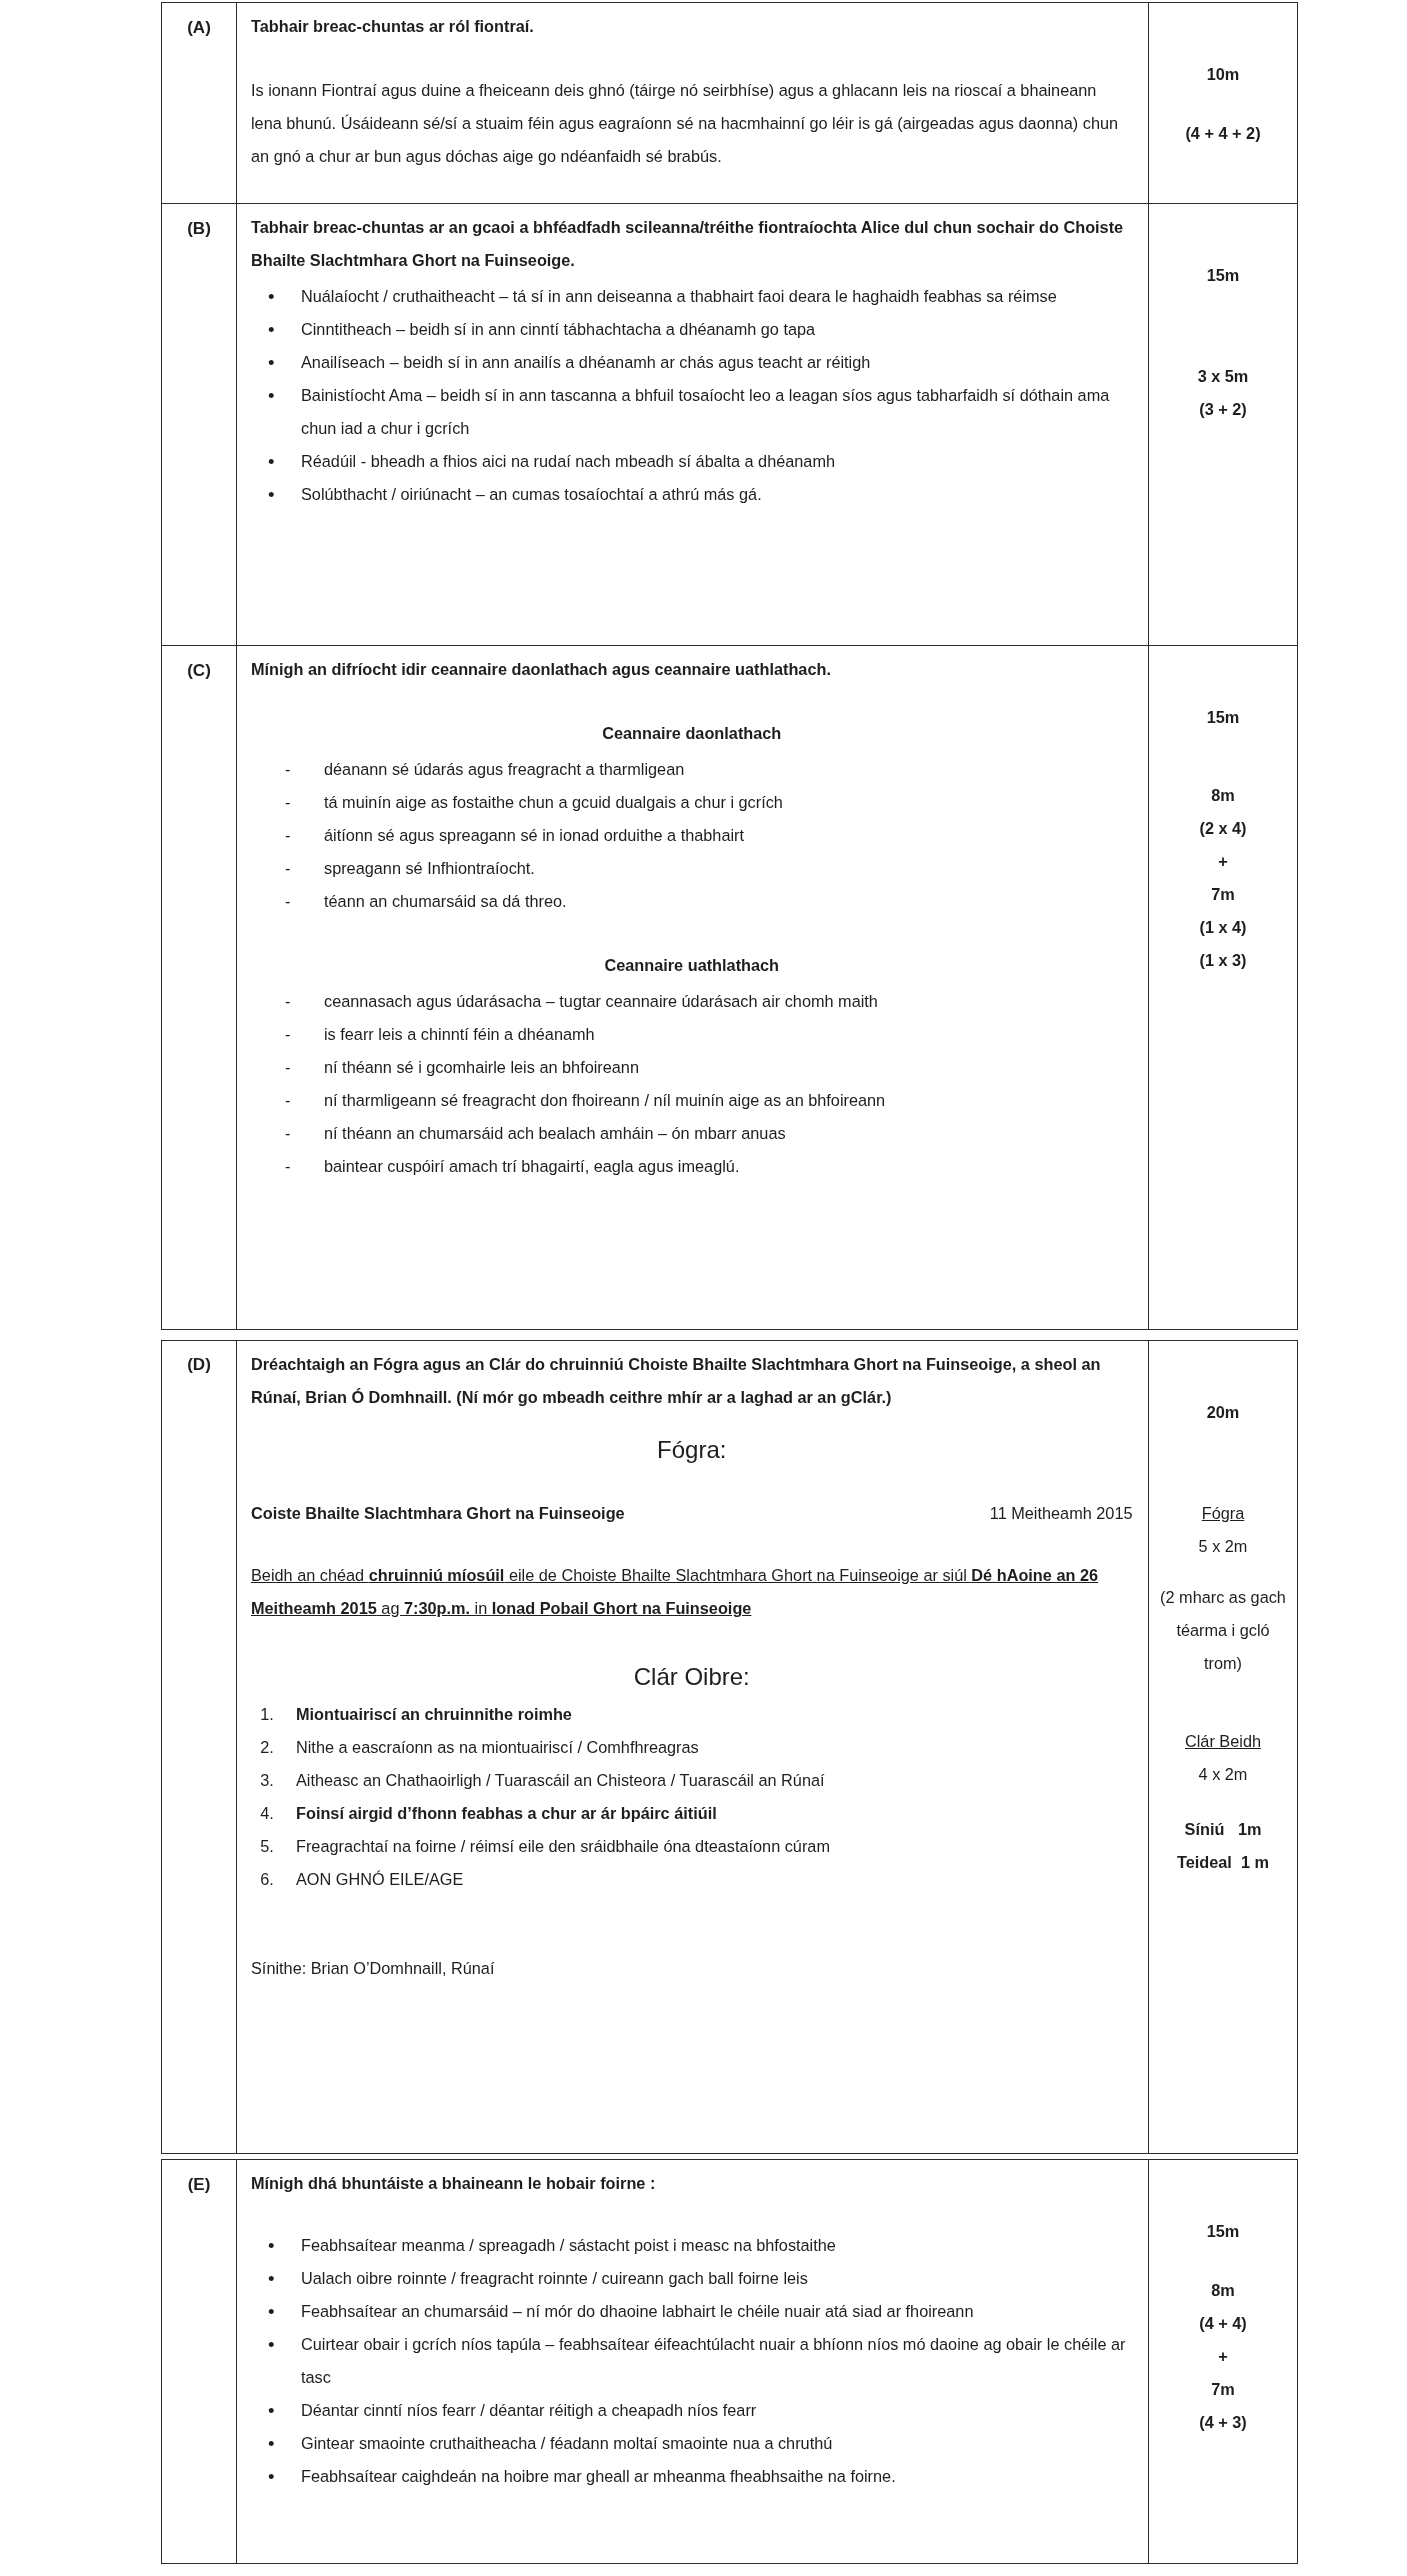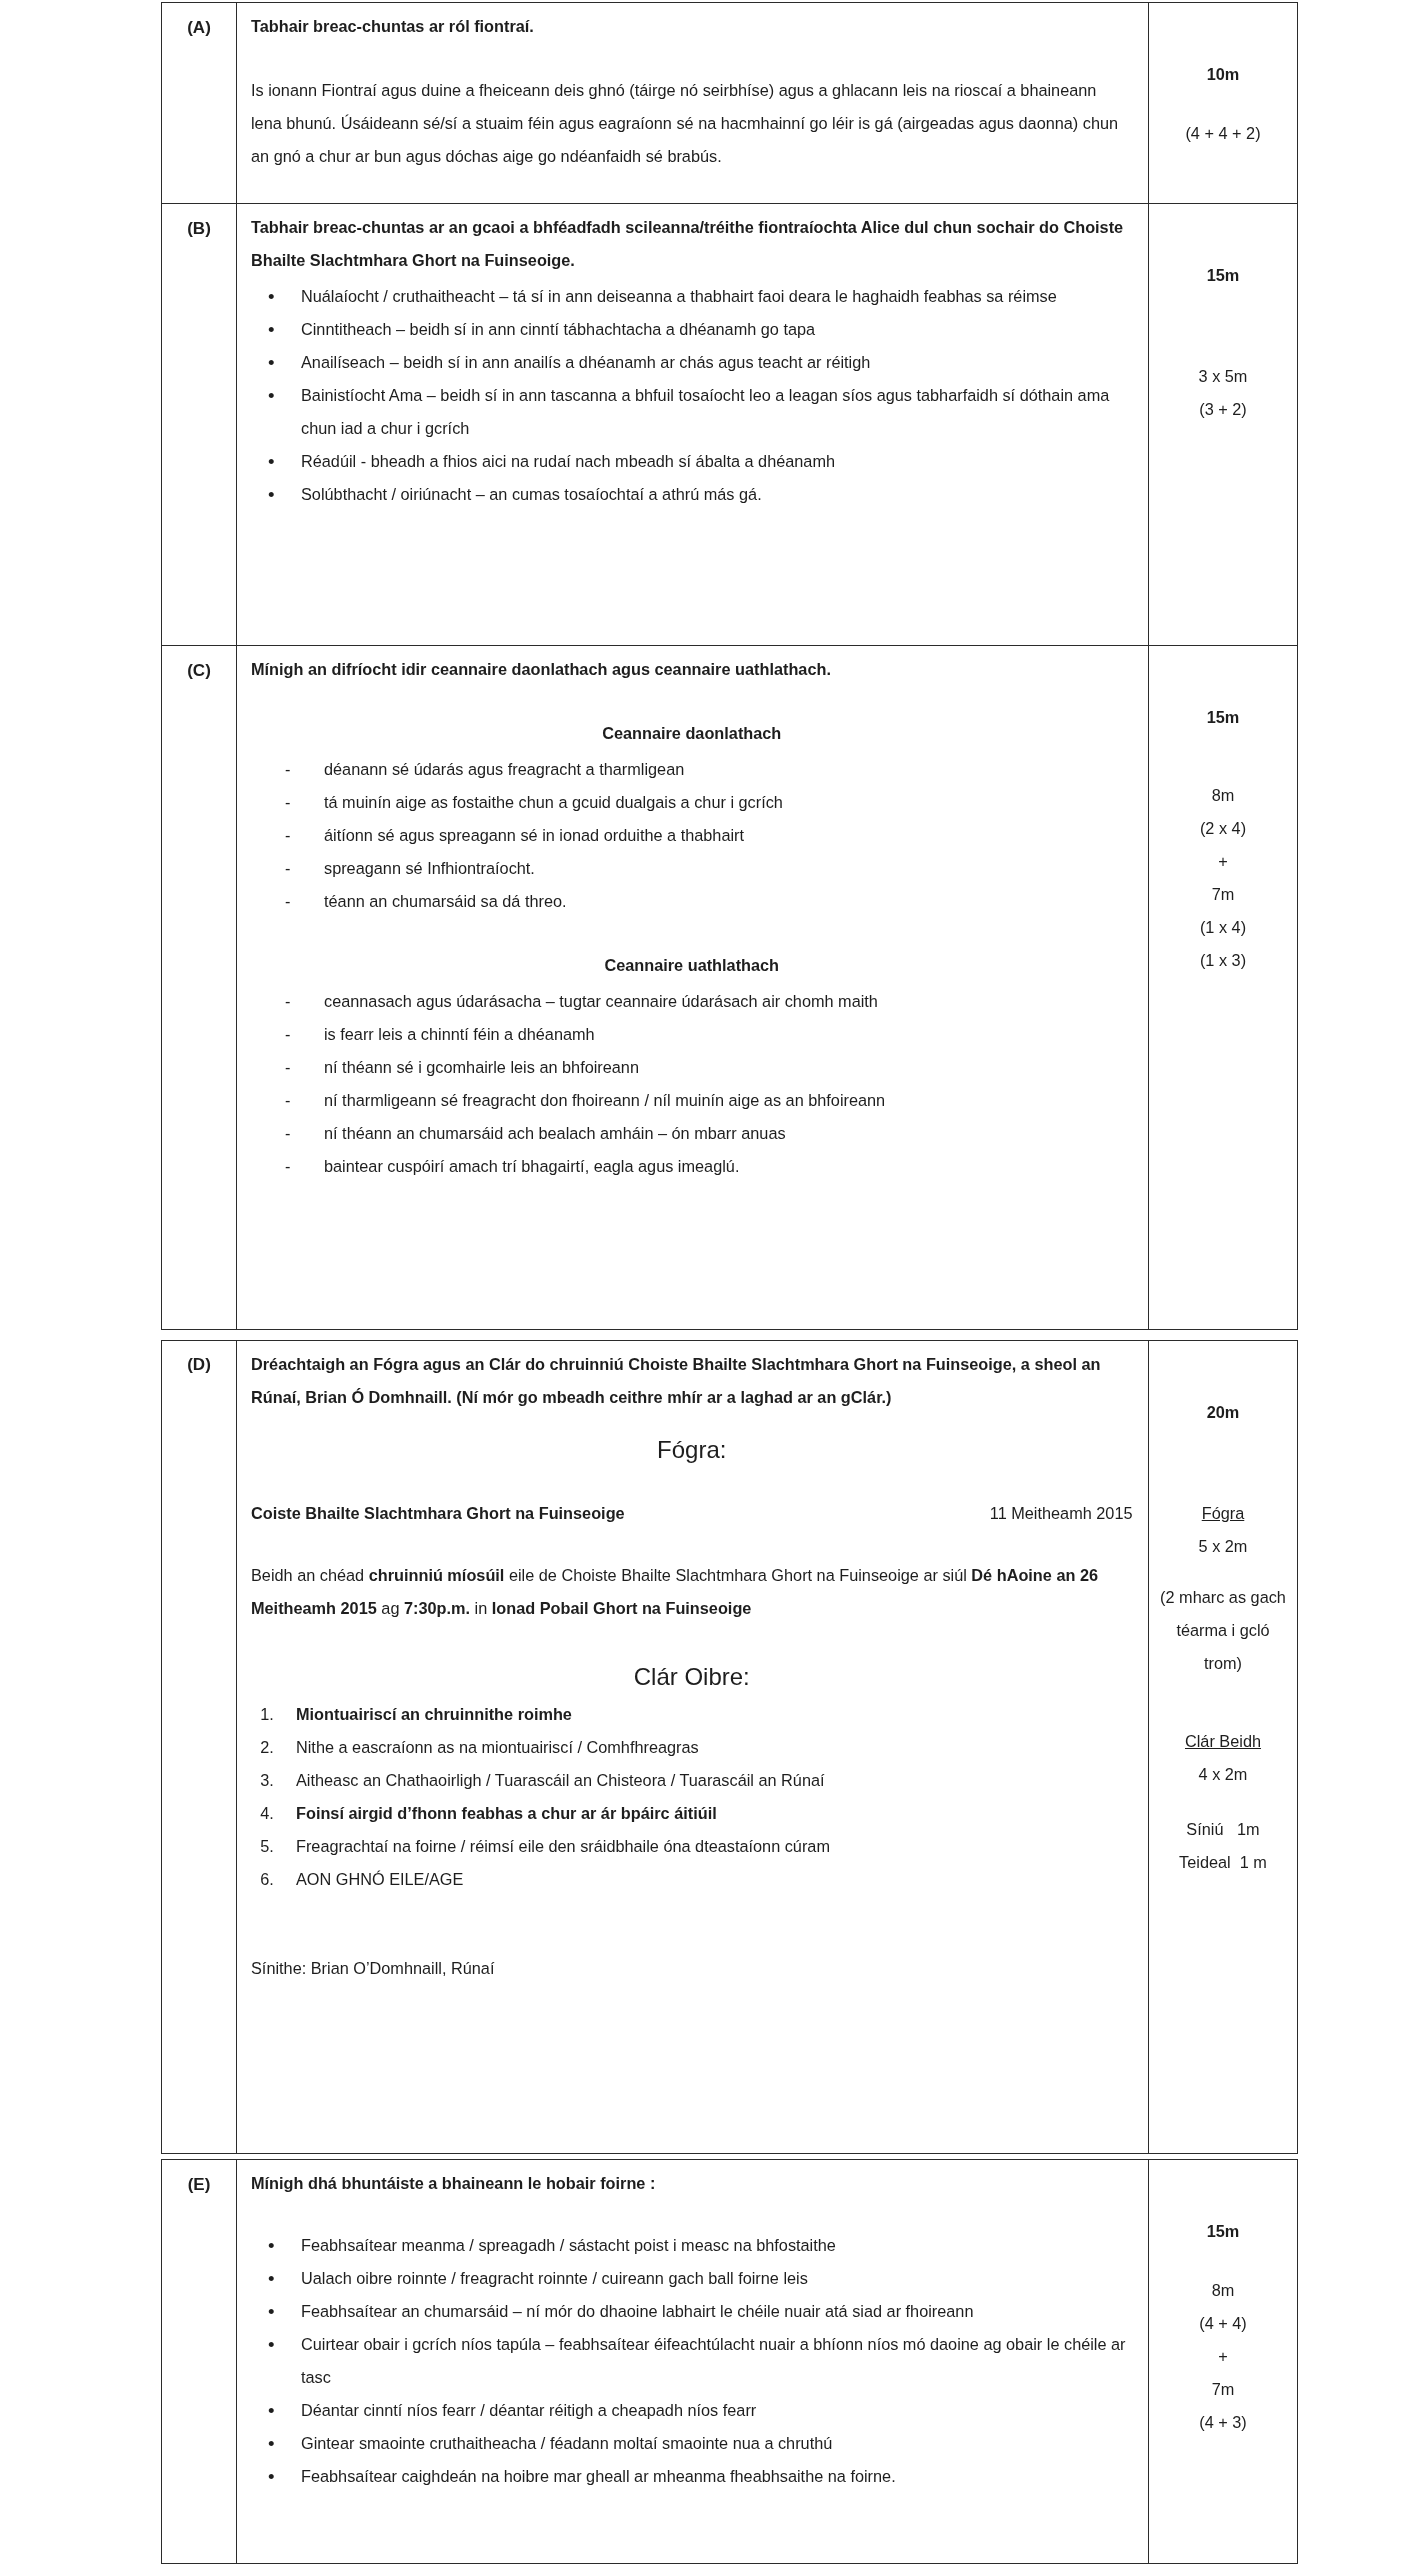--- a/index.html
+++ b/index.html
@@ -14,34 +14,34 @@
   .tbl + .tbl{margin-top:9.3px;}
   .tbl.tight{margin-top:5.4px;}
   .row{display:grid;grid-template-columns:75px 912px 1fr;box-sizing:border-box;}
   .row + .row{border-top:1.5px solid #2b2b2b;}
   .cell{box-sizing:border-box;min-width:0;}
   .cell-label{border-right:1.5px solid #2b2b2b;text-align:center;padding-top:7.7px;
     font-weight:bold;font-size:17px;}
   .cell-text{border-right:1.5px solid #2b2b2b;padding:7px 15.5px 6.2px 14px;}
   .cell-marks{text-align:center;padding:7px 7.7px 6.2px 7.7px;}
   .m-head{font-weight:bold;margin-top:48px;}
-  .marks-pre{white-space:pre-wrap;}
+  .marks-pre{white-space:pre-wrap;font-weight:bold;}
   .q{font-weight:bold;margin:0;}
   .para{margin:31px 8px 0 0;}
   .subhead{font-weight:bold;margin:31px 0 0 0;text-align:center;}
   ul.blt,ul.dsh,div.agenda{list-style:none;margin:3.1px 0 0 0;padding:0;}
   ul.blt li{position:relative;padding-left:50px;}
   ul.blt li::before{content:"\2022";position:absolute;left:17px;top:0;font-size:18.6px;}
   ul.dsh li{position:relative;padding-left:73px;}
   ul.dsh li::before{content:"-";position:absolute;left:34px;top:0;}
   .center-title{text-align:center;font-size:24px;line-height:36px;margin-top:18.6px;}
   .center-title.second{margin-top:34px;}
   .org-line{display:flex;justify-content:space-between;margin-top:29px;}
   .org-line .org{font-weight:bold;}
-  .mix{margin:29px 0 0 0;}
+  .mix{margin:29px 0 0 0;text-decoration:underline;}
   .b{font-weight:bold;}
   .agenda{margin-top:31px;}
   .agenda-item{display:flex;}
   .agenda-num{flex:none;width:45px;padding-left:9.3px;box-sizing:border-box;}
   .agenda-text{flex:1;min-width:0;}
   .signed{margin:56px 0 0 0;}
   .u{text-decoration:underline;}
   .m-gap-sm{margin-top:26px;}
   .m-gap{margin-top:45px;}
   .m-gap-lg{margin-top:68px;}

